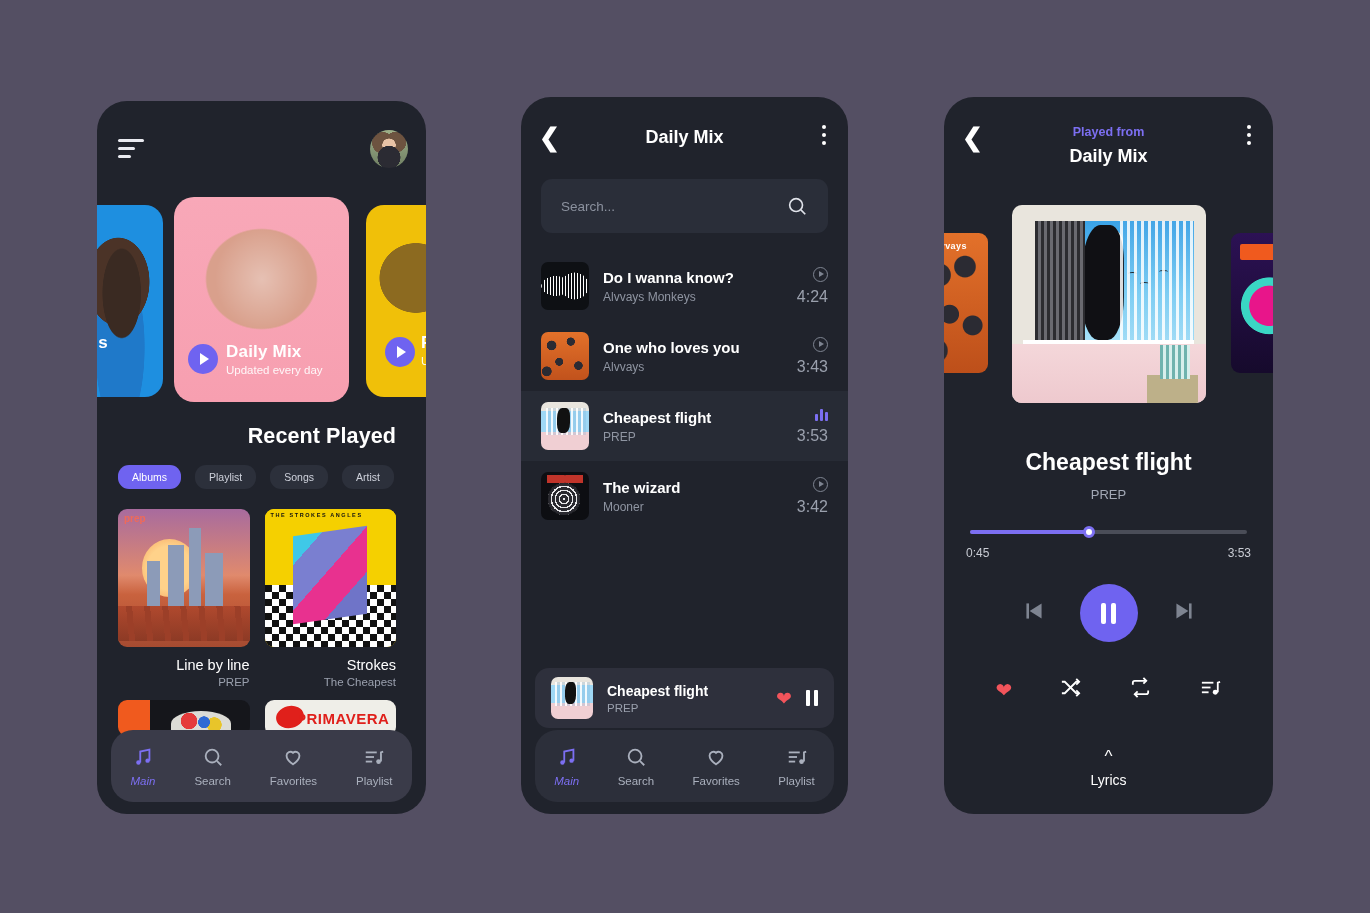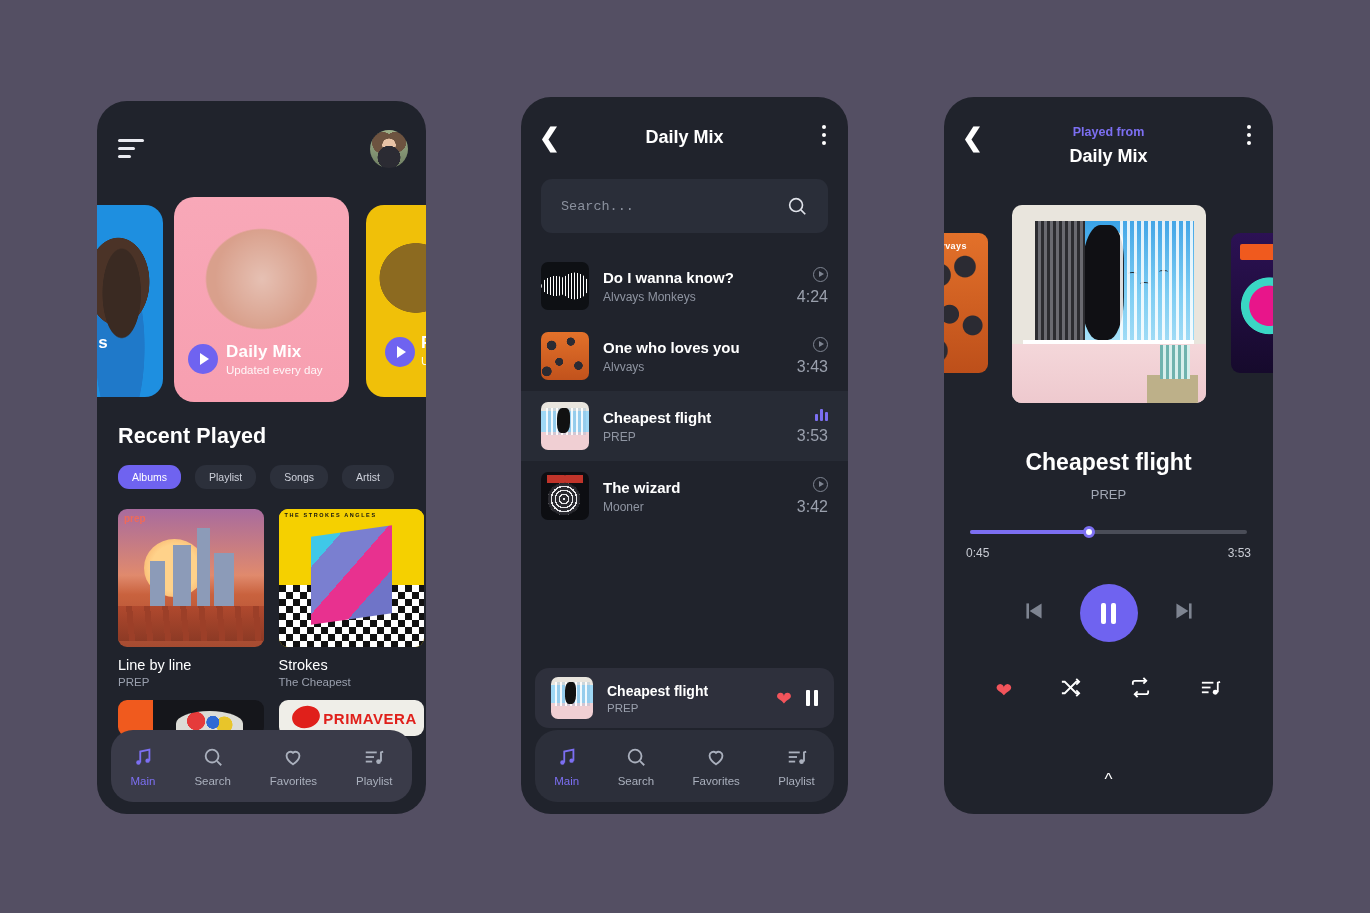--- a/index.html
+++ b/index.html
@@ -77,21 +77,21 @@
   .playfab::after { content: ""; border-left: 9px solid #fff; border-top: 6px solid transparent; border-bottom: 6px solid transparent; margin-left: 3px; }
   .card-main .playfab { left: 14px; bottom: 28px; }
   .cardside .playfab { left: 19px; bottom: 30px; }
   .card-label { position: absolute; color: #fff; }
   .card-main .card-label { left: 52px; bottom: 26px; }
   .card-label .t { font-size: 17px; font-weight: bold; letter-spacing: .2px; }
   .card-label .s { font-size: 11.5px; opacity: .92; margin-top: 2px; }
   .cardside .card-label { left: 55px; bottom: 30px; white-space: nowrap; }
   .cardside.left .card-label { left: 0; bottom: 30px; }
 
-  .p1-body { padding: 22px 2px 0 21px; }
+  .p1-body { padding: 22px 30px 0 21px; text-align: right; }
   .section-title { color: #fff; font-size: 21.5px; font-weight: bold; letter-spacing: .1px; }
   .chips { display: flex; gap: 14px; margin-top: 16px; }
   .chip {
     font-size: 10.5px; color: #cfd2dc; background: #2c303b;
     border-radius: 11px; padding: 6px 14px; white-space: nowrap;
   }
   .chip.active { background: #6f63f0; color: #fff; }
 
   .albums { margin-top: 20px; display: grid; grid-template-columns: 1fr 1fr; gap: 12px 15px; }
   .album .art { width: 100%; height: 138px; border-radius: 9px; overflow: hidden; position: relative; }
@@ -133,34 +133,34 @@
       color: #e0201b; font-size: 15px; font-weight: bold; letter-spacing: .5px; font-family: "Liberation Sans", sans-serif; }
 
   
   .navbar {
     position: absolute; left: 14px; right: 14px; bottom: 12px; height: 72px;
     background: #3a3b49; border-radius: 22px;
     display: flex; align-items: center; justify-content: space-around;
   }
   .navitem { display: flex; flex-direction: column; align-items: center; gap: 7px; color: #aab0bd; }
   .navitem .lbl { font-size: 11.5px; }
-  .navitem.active { color: #7c6ff2; }
+  .navitem.active { color: #7c6ff2; font-style: italic; }
   .navbar.flat { background: #2c2f3a; }
 
   
   .p2-head { position: relative; height: 82px; }
   .iconbtn { position: absolute; color: #fff; cursor: default; }
   .back { left: 18px; top: 28px; font-size: 25px; font-weight: bold; line-height: 1; }
   .kebab { right: 22px; top: 28px; display: flex; flex-direction: column; gap: 4px; align-items: center; }
   .kebab i { width: 4px; height: 4px; border-radius: 50%; background: #fff; display: block; }
   .p2-title { text-align: center; color: #fff; font-size: 18px; font-weight: bold; padding-top: 30px; }
 
   .searchbox {
     margin: 0 20px; height: 54px; background: #2a2e39; border-radius: 11px;
-    display: flex; align-items: center; justify-content: space-between; padding: 0 20px; font-family: Liberation Mono, monospace;
+    display: flex; align-items: center; justify-content: space-between; padding: 0 20px;
   }
   .searchbox .ph { color: #8b919e; font-size: 13.5px; }
 
   .tracklist { margin-top: 18px; }
   .track { display: flex; align-items: center; gap: 14px; padding: 11px 20px; }
   .track.playing { background: #272b35; }
   .track .thumb { width: 48px; height: 48px; border-radius: 7px; flex: none; overflow: hidden; position: relative; }
   .track .meta { flex: 1; min-width: 0; }
   .track .tt { color: #fff; font-size: 15px; font-weight: bold; }
   .track .ta { color: #8f95a2; font-size: 12px; margin-top: 4px; }
@@ -627,16 +627,17 @@
             <line x1="3" y1="12" x2="12" y2="12"></line>
             <line x1="3" y1="17" x2="10" y2="17"></line>
             <circle cx="17" cy="17" r="2.6" fill="#fff" stroke="none"></circle>
             <path d="M19.6 17V7l2.4-.8"></path>
           </svg>
       </div>
     </div>
 
     <div class="lyrics">
       <div class="chev">^</div>
+      <div class="lb">Lyrics</div>
     </div>
   </div>
 
 </div>
 
 </body></html>

